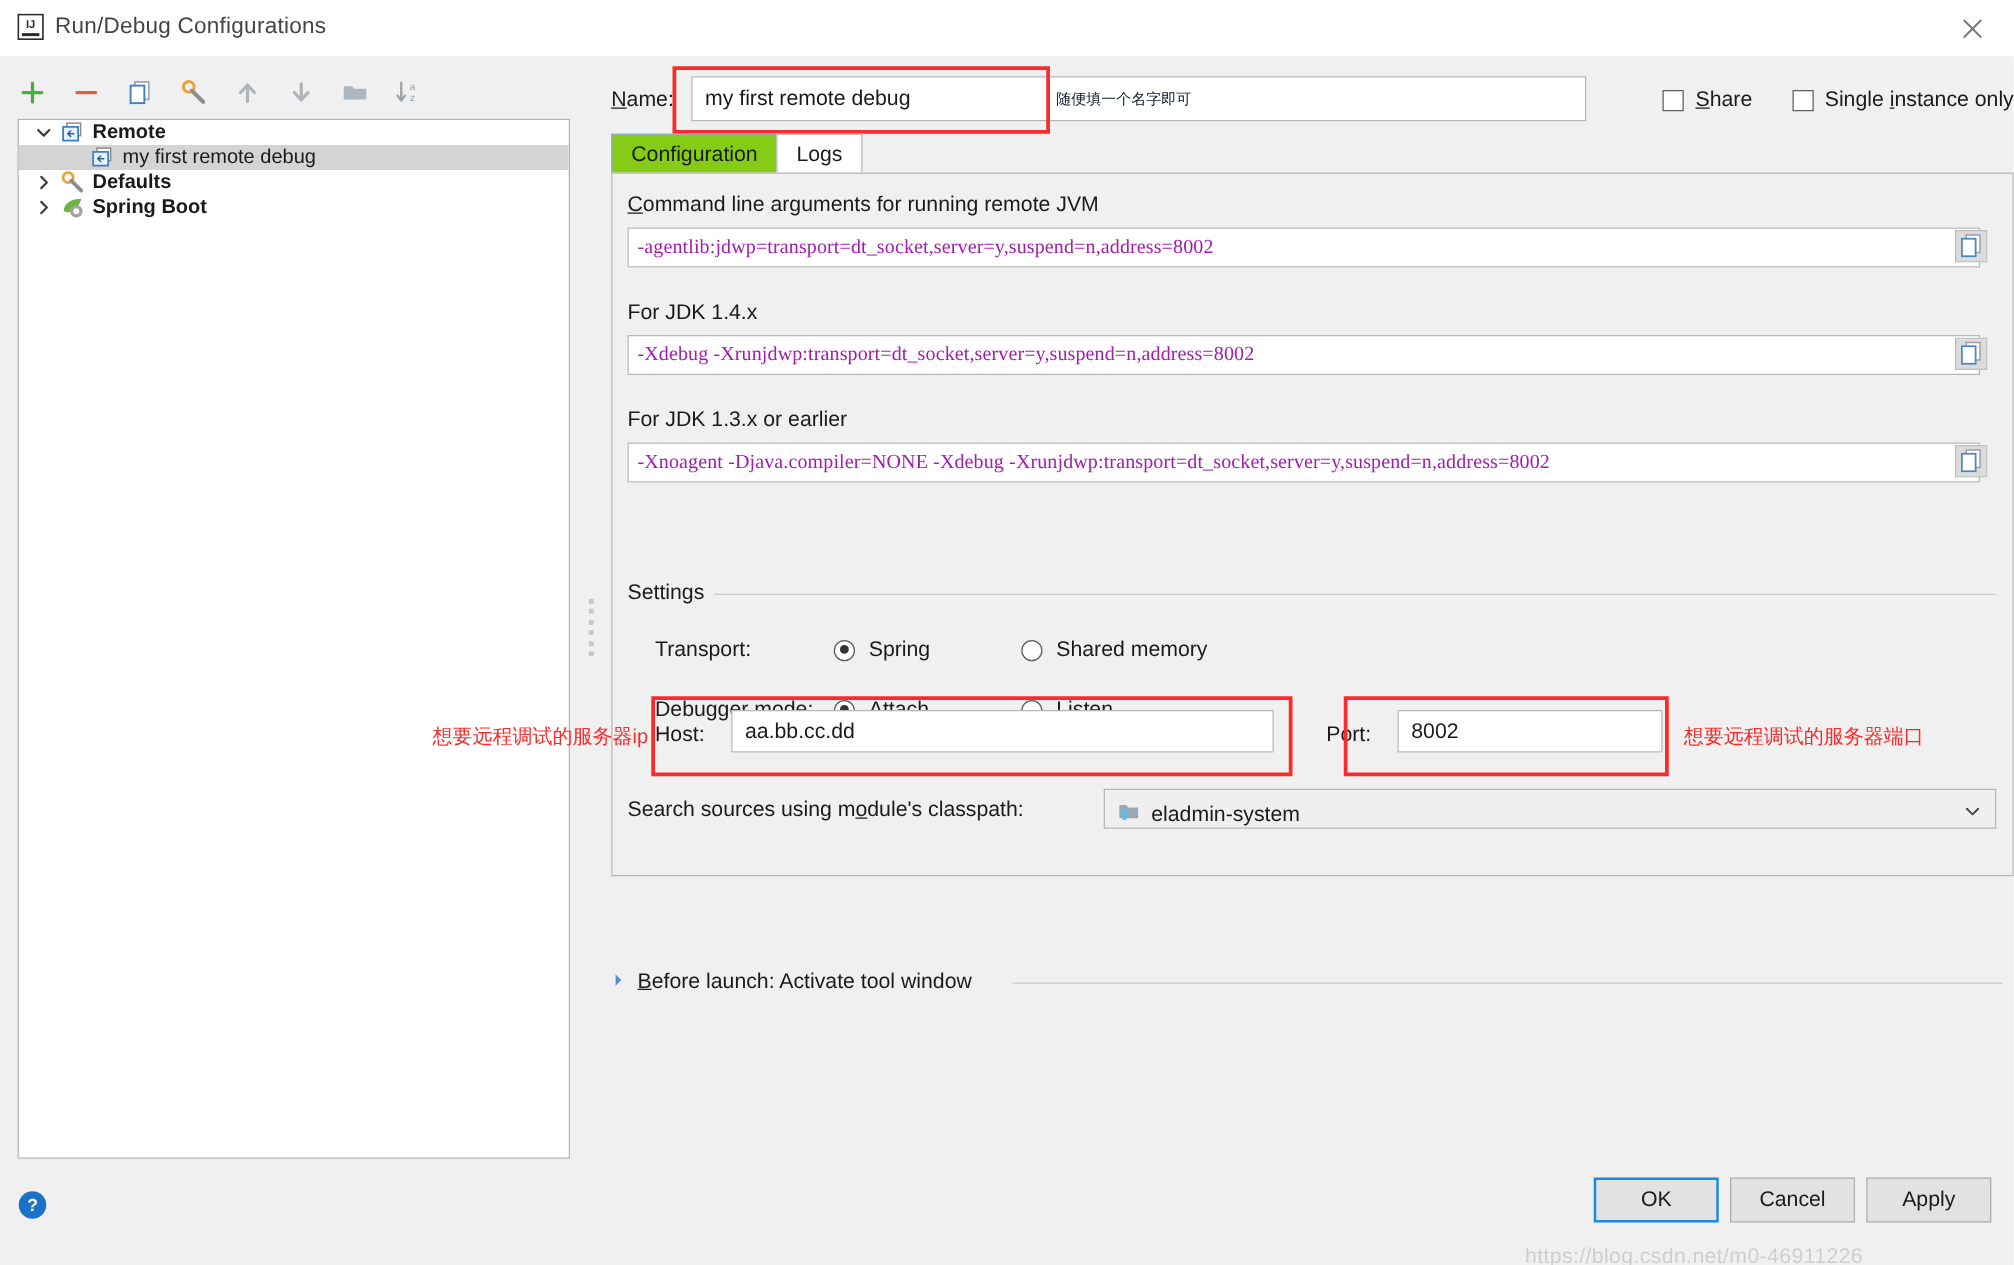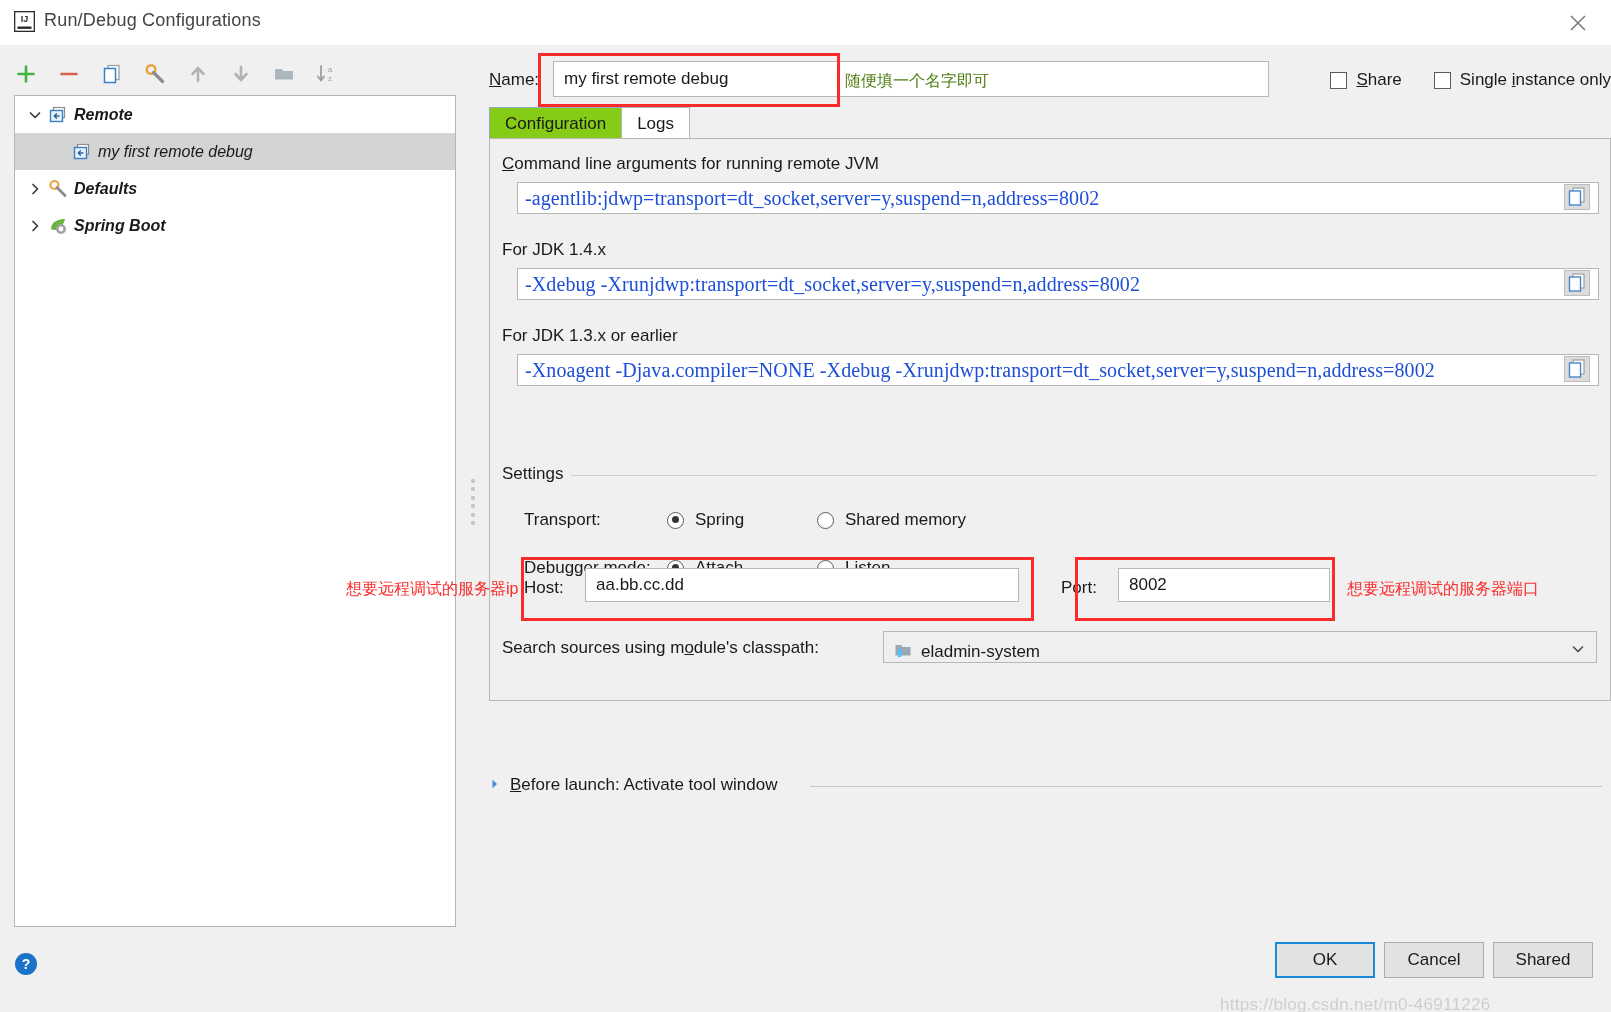--- a/index.html
+++ b/index.html
@@ -75,27 +75,26 @@
   }
   .tree-box {
     position: absolute;
     left: 14px; top: 50px;
     width: 440px; height: 830px;
     background: #ffffff;
     border: 1px solid #b5b5b5;
     overflow: hidden;
   }
   .tree-row {
-    height: 37px;
+    height: 20px;
     display: flex;
     align-items: center;
     padding-left: 8px;
     cursor: pointer;
     white-space: nowrap;
-    font-style: italic;
   }
   .tree-row.selected { background: #d4d4d4; }
   .tree-row .twisty {
     width: 24px; height: 24px;
     display: flex; align-items: center; justify-content: center;
     color: #3c3c3c;
     flex: 0 0 24px;
   }
   .tree-row .node-icon {
     width: 22px; height: 22px;
@@ -167,22 +166,22 @@
     position: absolute;
     left: 58px; top: -5px;
     width: 302px; height: 54px;
     border: 3px solid #fb2b2b;
     box-sizing: border-box;
     pointer-events: none;
   }
   .name-note {
     position: absolute;
     left: 365px; top: 13px;
-    font-size: 16px;
-    color: #4d7c0f;
+    font-size: 12px;
+    color: #0f172a;
     white-space: nowrap;
   }
   .share-wrap {
     position: absolute;
     right: 0; top: 12px;
     display: flex;
     align-items: center;
     gap: 32px;
   }
   .chk-item {
@@ -244,26 +243,25 @@
   .arg-field {
     position: absolute;
     background: #ffffff;
     border: 1px solid #b7b7b7;
     box-sizing: border-box;
     height: 32px;
     display: flex;
     align-items: center;
     padding: 0 7px;
     font-family: "Liberation Serif", serif;
-    font-size: 20px;
+    font-size: 16px;
     letter-spacing: .1px;
-    color: #1d4ed8;
+    color: #a21caf;
     white-space: nowrap;
     overflow: hidden;
-    margin-left: 15px;
   }
   .copy-btn {
     position: absolute;
     width: 30px; height: 30px;
     display: flex; align-items: center; justify-content: center;
     cursor: pointer;
   }
 
   
   .settings-title {
@@ -713,18 +711,18 @@
   <span class="help-btn">
     <svg width="24" height="24" viewBox="0 0 24 24">
       <circle cx="12" cy="12" r="11" fill="#1a73c8"></circle>
       <text x="12" y="17" font-family="Liberation Sans, sans-serif" font-size="14" font-weight="bold" fill="#ffffff" text-anchor="middle">?</text>
     </svg>
   </span>
 
   <div class="footer-buttons">
     <div class="btn default">OK</div>
     <div class="btn">Cancel</div>
-    <div class="btn">Shared</div>
+    <div class="btn">Apply</div>
   </div>
 
   <div class="watermark">https://blog.csdn.net/m0-46911226</div>
 
 </div>
 
 </body></html>

